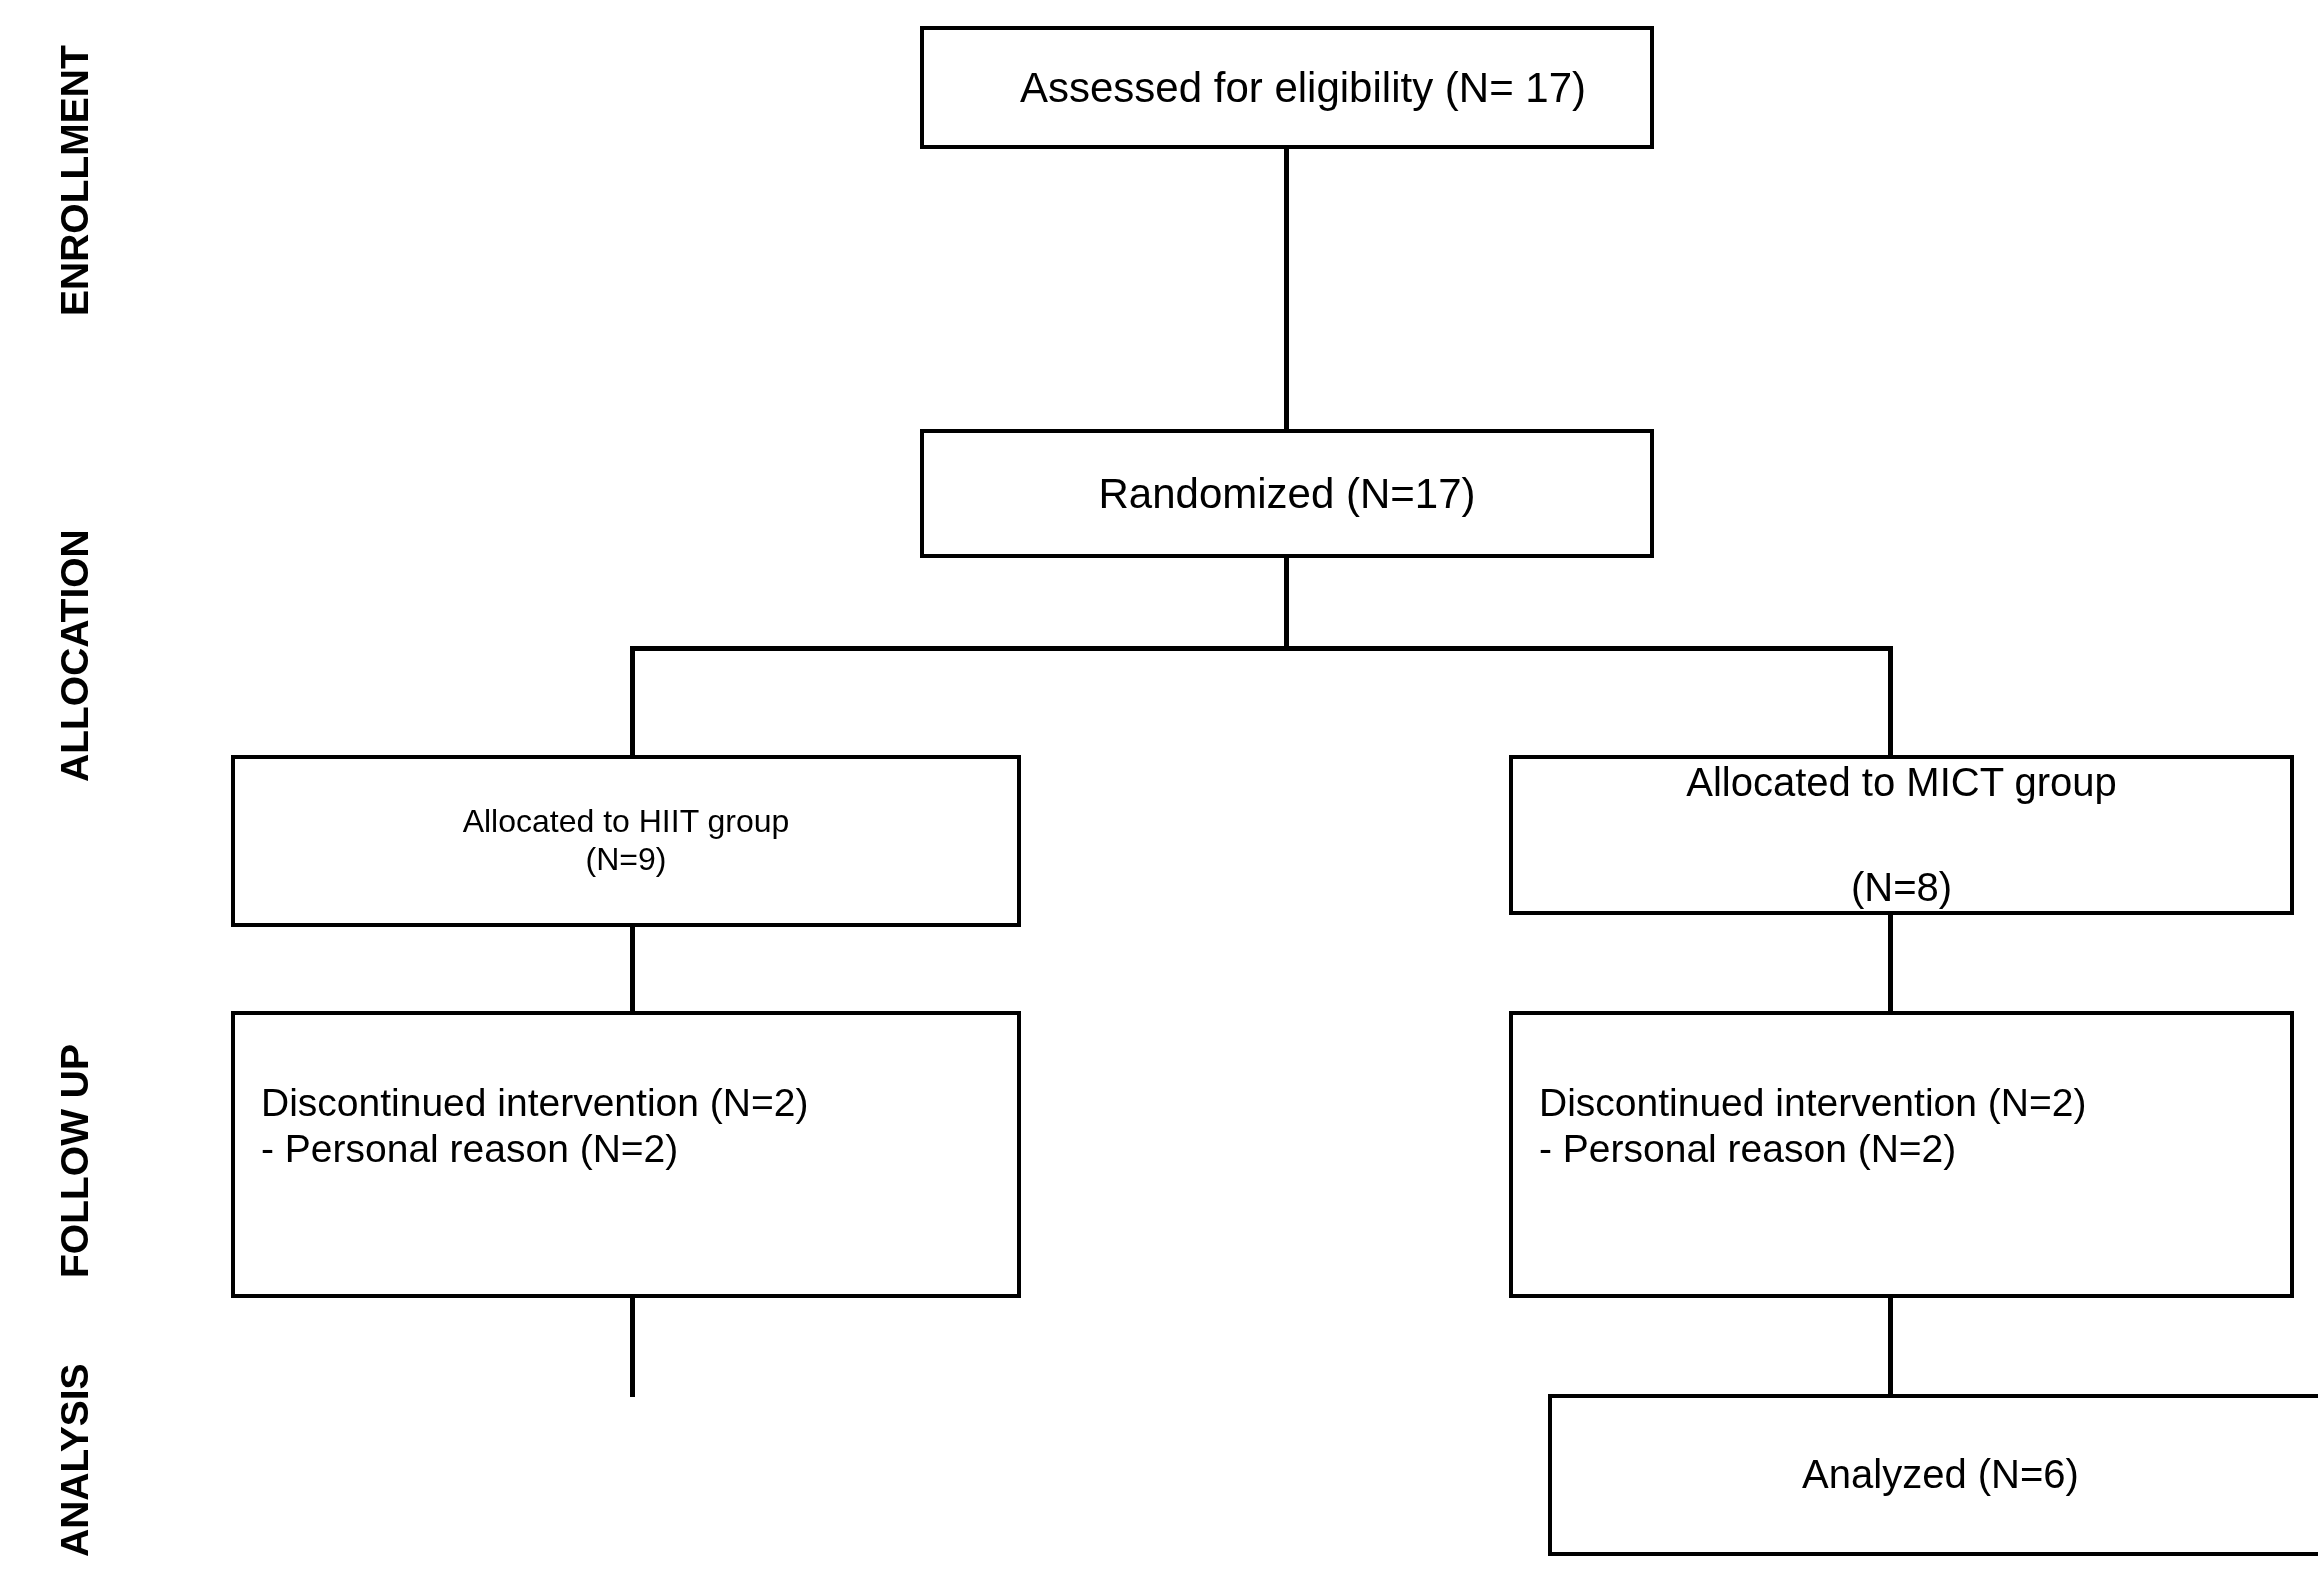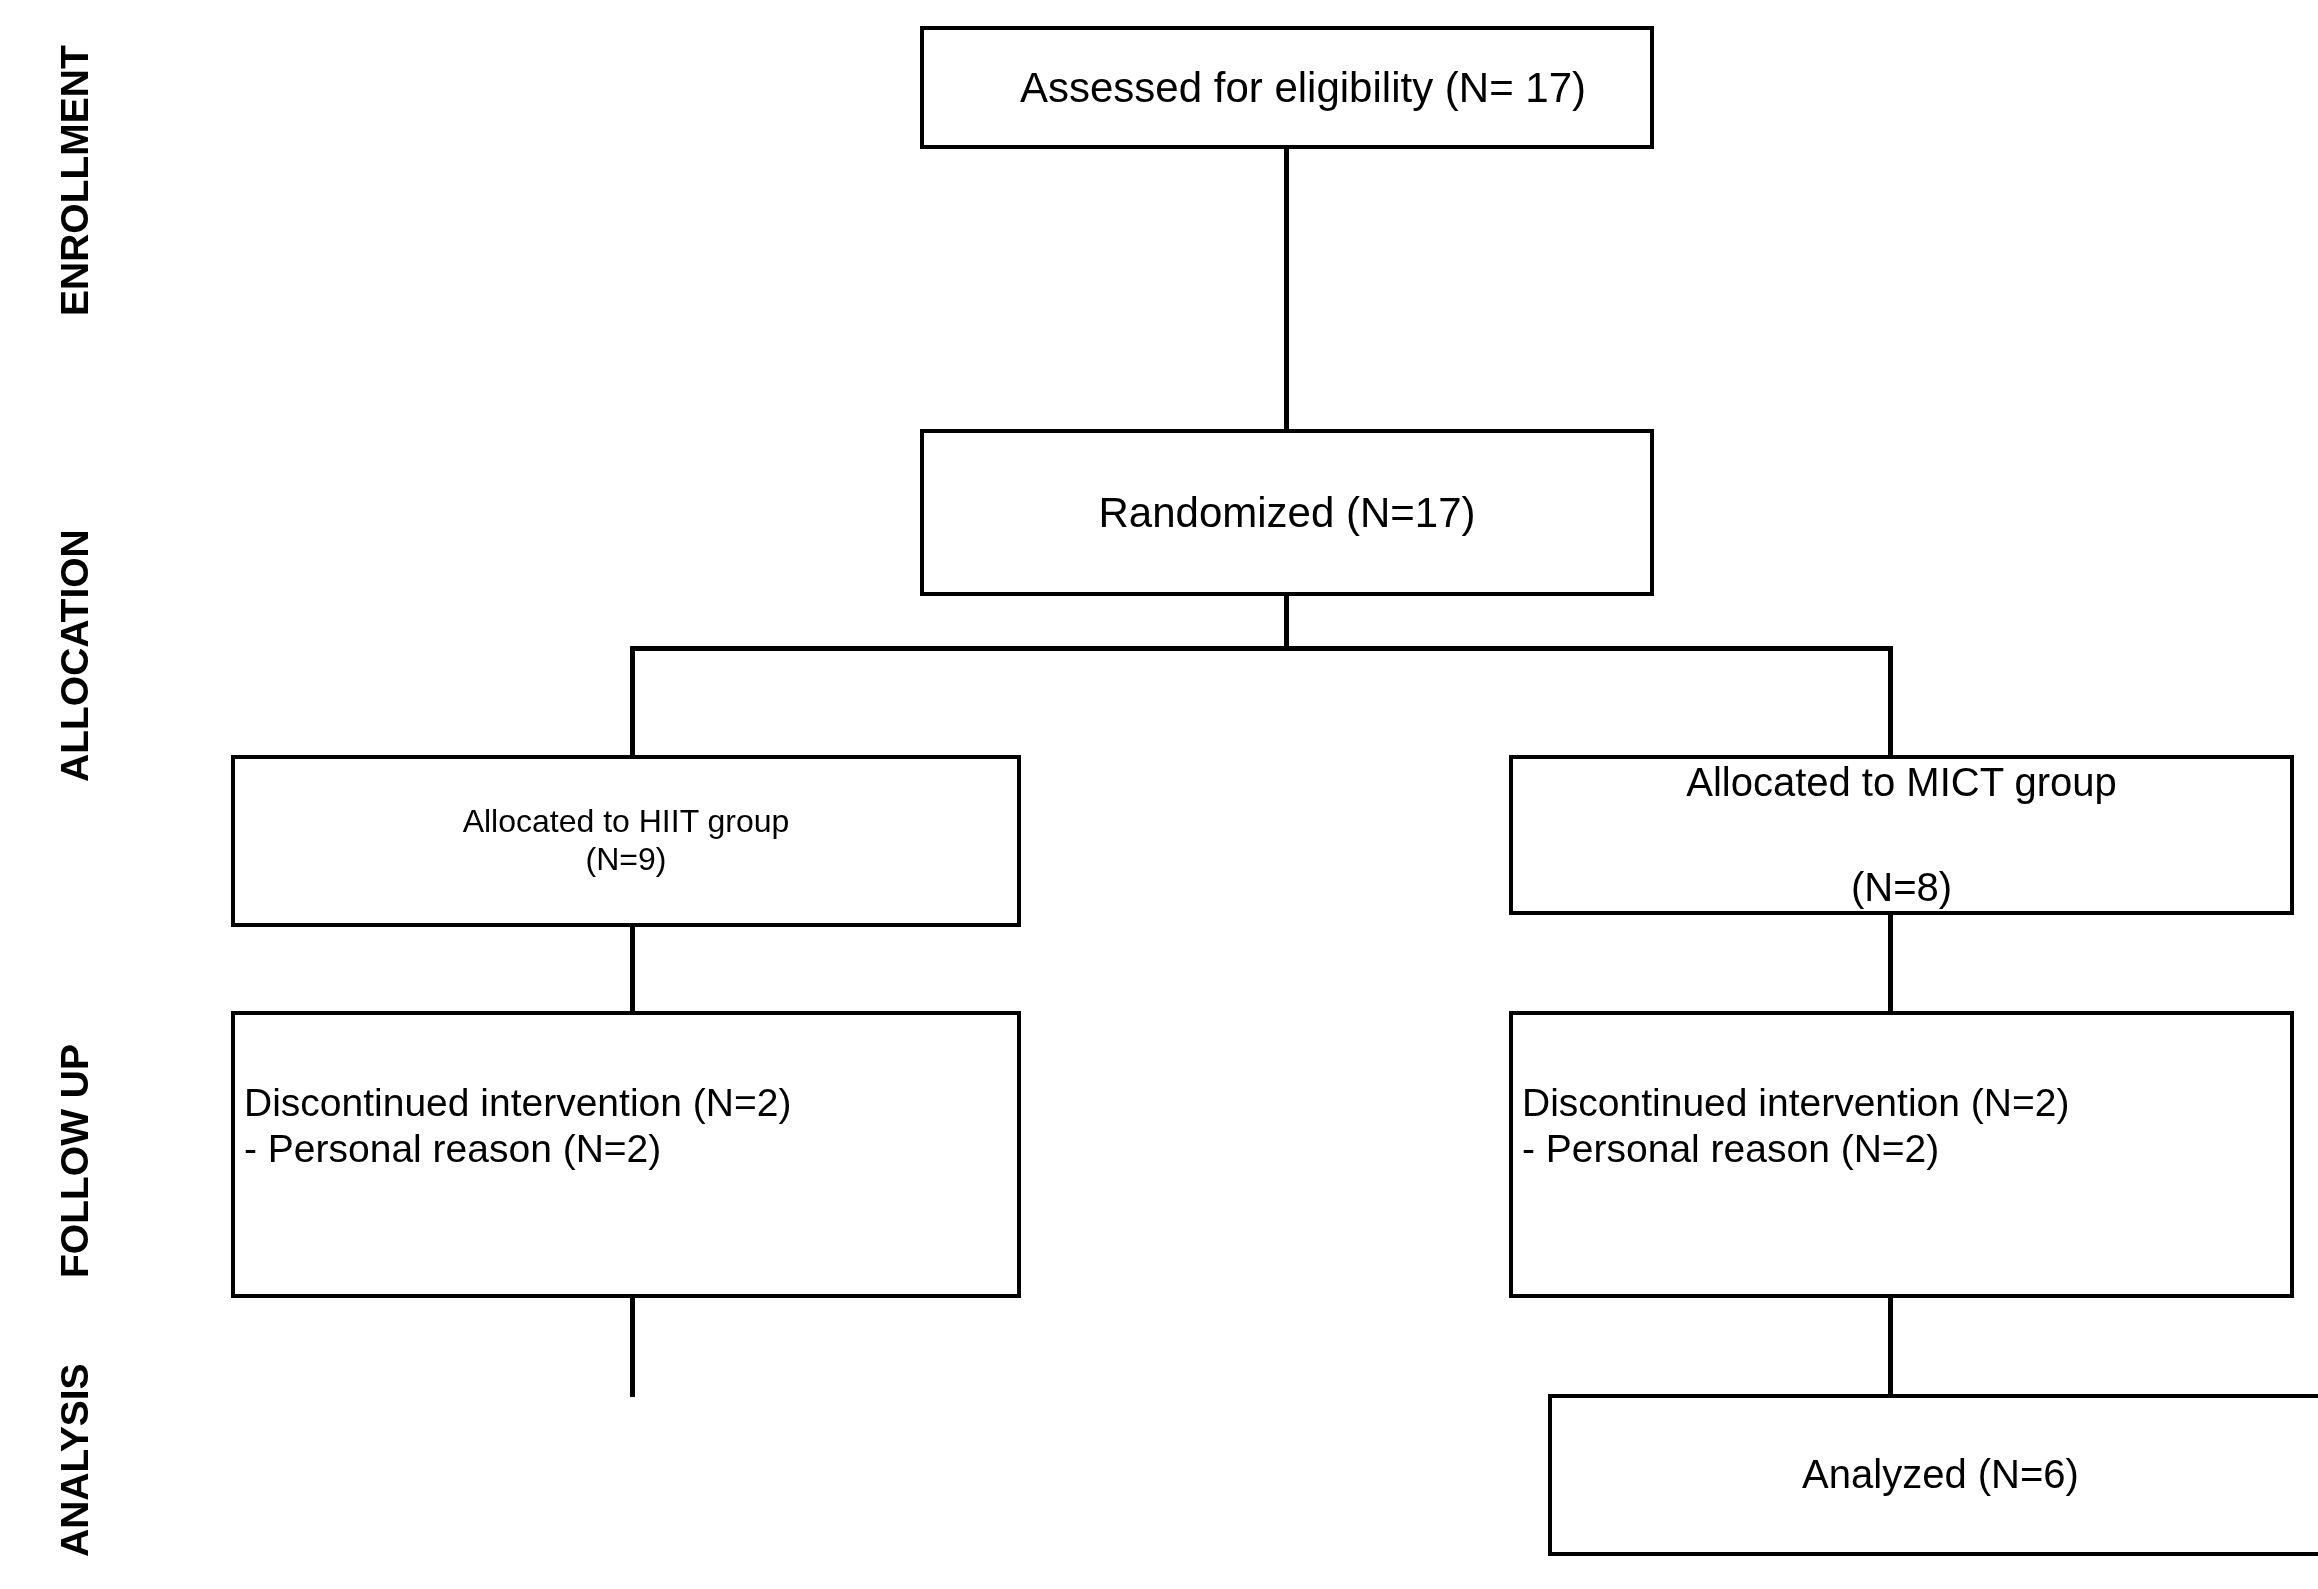--- a/index.html
+++ b/index.html
@@ -44,21 +44,21 @@
     font-family: "Liberation Sans", sans-serif;
     line-height: 1.18;
   }
   .node.center {
     align-items: center;
     text-align: center;
   }
   .node.left-align {
     align-items: flex-start;
     text-align: left;
-    padding-left: 9px;
+    padding-left: 26px;
     justify-content: flex-start;
   }
   .node .line {
     display: block;
   }
 
   
   .vline {
     position: absolute;
     background: #000000;
@@ -93,21 +93,21 @@
   <div class="vline" style="left:630px; top:914px; height:101px;"></div>
   <div class="vline" style="left:630px; top:1296px; height:101px;"></div>
 
   <div class="vline" style="left:1888px; top:914px; height:101px;"></div>
   <div class="vline" style="left:1888px; top:1296px; height:101px;"></div>
 
   <div class="node center" style="left:920px; top:26px; width:734px; height:123px; font-size:42px;padding-left:32px;">
     <span class="line">Assessed for eligibility (N= 17)</span>
   </div>
 
-  <div class="node center" style="left:920px; top:429px; width:734px; height:167px; font-size:42px;">
+  <div class="node center" style="left:920px; top:429px; width:734px; height:129px; font-size:42px;">
     <span class="line">Randomized (N=17)</span>
   </div>
 
   <div class="node center" style="left:231px; top:755px; width:790px; height:172px; font-size:32px;">
     <span class="line">Allocated to HIIT group</span>
     <span class="line">(N=9)</span>
   </div>
 
   <div class="node center" style="left:1509px; top:755px; width:785px; height:160px; font-size:40px;justify-content:space-between;">
     <span class="line">Allocated to MICT group</span>

